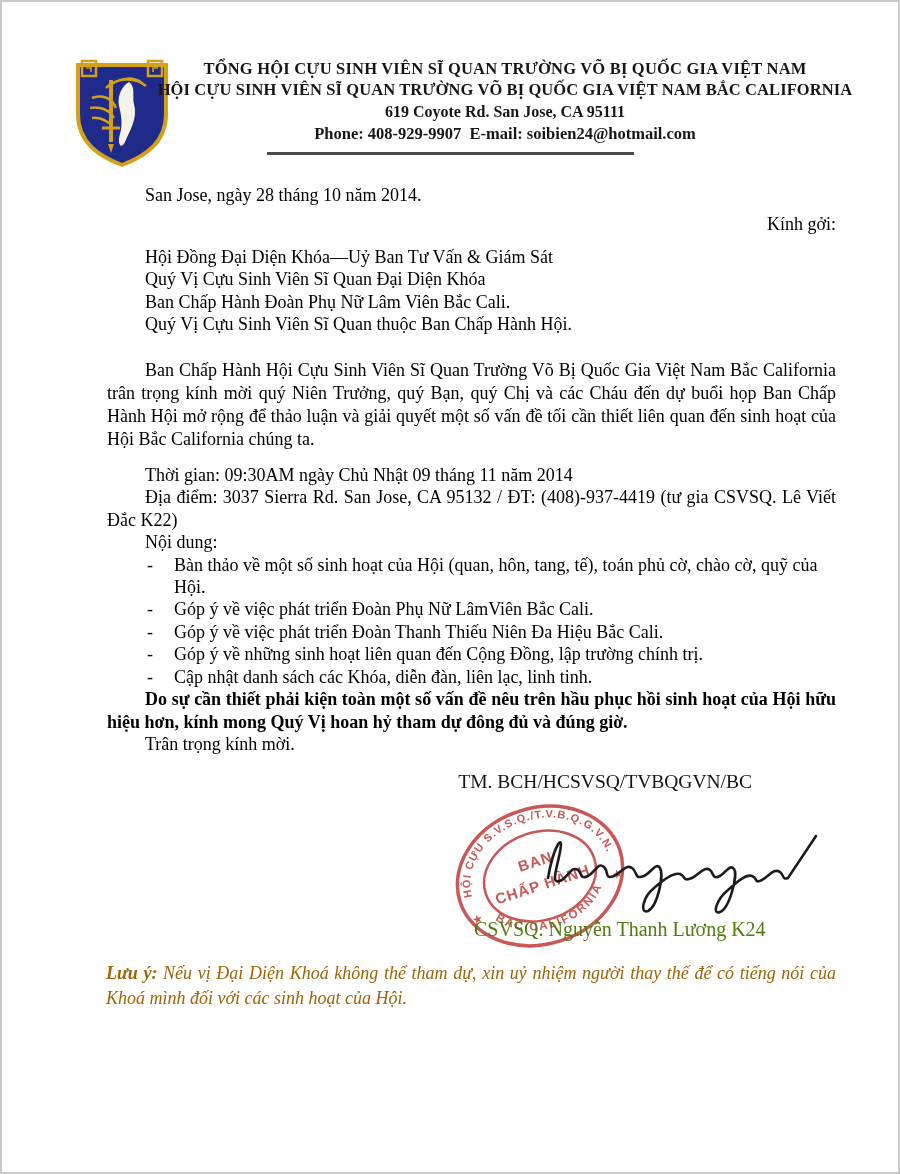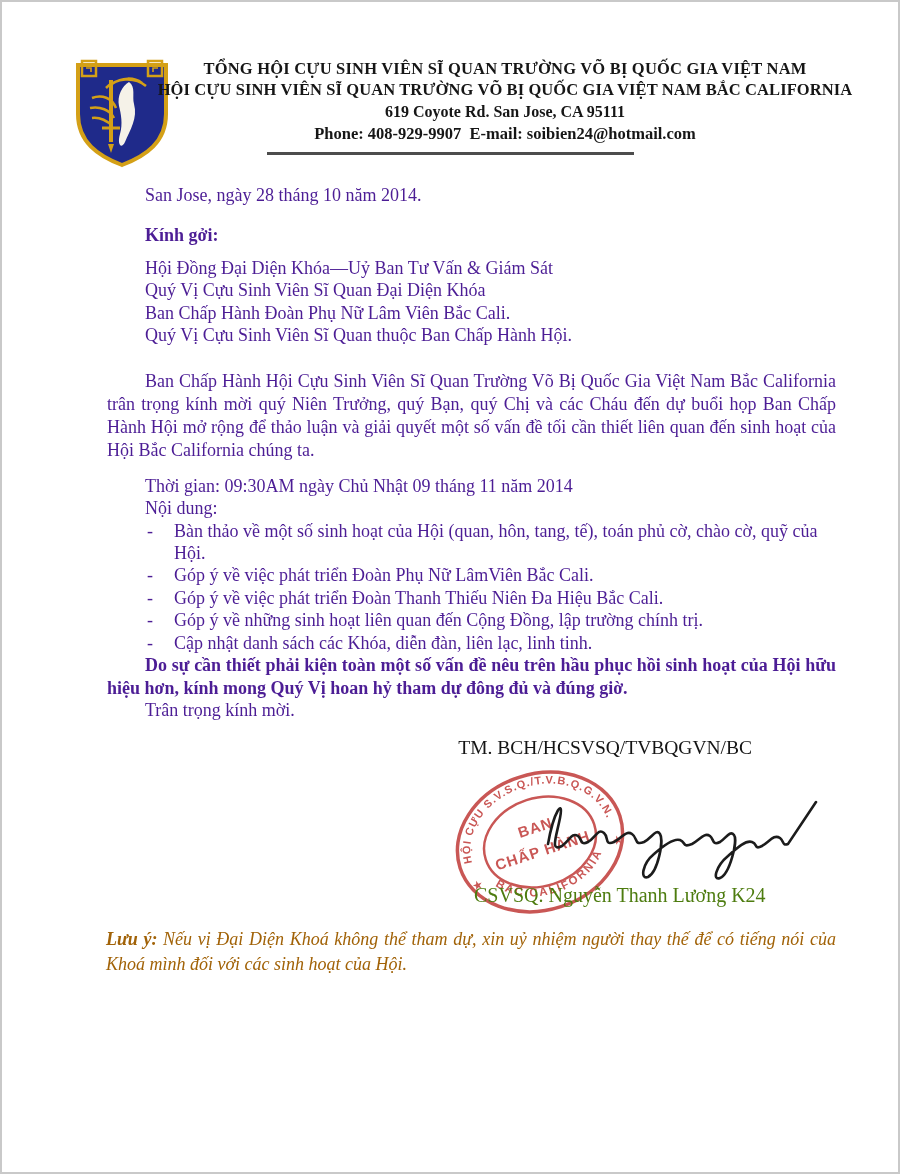--- a/index.html
+++ b/index.html
@@ -23,24 +23,24 @@
   .org1 { font-size:16.5px; line-height:21px; letter-spacing:.2px; }
   .org2 { font-size:16.5px; line-height:22px; letter-spacing:.1px; }
   .addr { font-size:16px;   line-height:22px; }
   .contact { font-size:16.5px; line-height:22px; white-space:pre-wrap; }
   .divider { position:absolute; left:265px; top:150px; width:367px; border-top:3px solid #4d4d4d; }
 
   
   .title-wrap { margin-top:50px; text-align:center; }
   .doc-title { font-size:31px; font-weight:bold; letter-spacing:1px; color:#0d0d0d; }
 
-  .content { padding:0 62px 0 105px; font-size:18px; color:#4c1d95; }
+  .content { padding:0 62px 0 105px; font-size:18px; color:#000000; }
   .indent { padding-left:38px; }
   .date-line { margin-top:31px; }
-  .salutation { margin-top:19px; font-weight:bold; }
+  .salutation { margin-top:8px; font-weight:normal;text-align:right; }
   .recipients { margin-top:11px; line-height:22.4px; }
   .para { text-align:justify; line-height:23px; }
   .para.first { margin-top:23px; text-indent:38px; }
   .detail-time { margin-top:13px; line-height:22.5px; }
   .detail-loc  { text-indent:38px; text-align:justify; line-height:22.5px; }
   .agenda-label { line-height:22.5px; }
   .agenda-item { display:flex; padding-left:40px; line-height:22.4px; }
   .agenda-item .marker { width:27px; flex:none; }
   .agenda-item .a-text { flex:1; }
   .closing-para { text-indent:38px; text-align:justify; line-height:22.5px;font-weight:bold; }
@@ -96,20 +96,21 @@
     <div class="recipients indent">
       <div>Hội Đồng Đại Diện Khóa—Uỷ Ban Tư Vấn &amp; Giám Sát</div>
       <div>Quý Vị Cựu Sinh Viên Sĩ Quan Đại Diện Khóa</div>
       <div>Ban Chấp Hành Đoàn Phụ Nữ Lâm Viên Bắc Cali.</div>
       <div>Quý Vị Cựu Sinh Viên Sĩ Quan thuộc Ban Chấp Hành Hội.</div>
     </div>
 
     <div class="para first">Ban Chấp Hành Hội Cựu Sinh Viên Sĩ Quan Trường Võ Bị Quốc Gia Việt Nam Bắc California trân trọng kính mời quý Niên Trưởng, quý Bạn, quý Chị và các Cháu đến dự buổi họp Ban Chấp Hành Hội mở rộng để thảo luận và giải quyết một số vấn đề tối cần thiết liên quan đến sinh hoạt của Hội Bắc California chúng ta.</div>
 
     <div class="detail-time indent">Thời gian: 09:30AM ngày Chủ Nhật 09 tháng 11 năm 2014</div>
+    <div class="detail-loc">Địa điểm: 3037 Sierra Rd. San Jose, CA 95132 / ĐT: (408)-937-4419 (tư gia CSVSQ. Lê Viết Đắc K22)</div>
     <div class="agenda-label indent">Nội dung:</div>
 
     <div>
       <div class="agenda-item">
         <span class="marker">-</span>
         <span class="a-text">Bàn thảo về một số sinh hoạt của Hội (quan, hôn, tang, tế), toán phủ cờ, chào cờ, quỹ của Hội.</span>
       </div>
       <div class="agenda-item">
         <span class="marker">-</span>
         <span class="a-text">Góp ý về việc phát triển Đoàn Phụ Nữ LâmViên Bắc Cali.</span>

